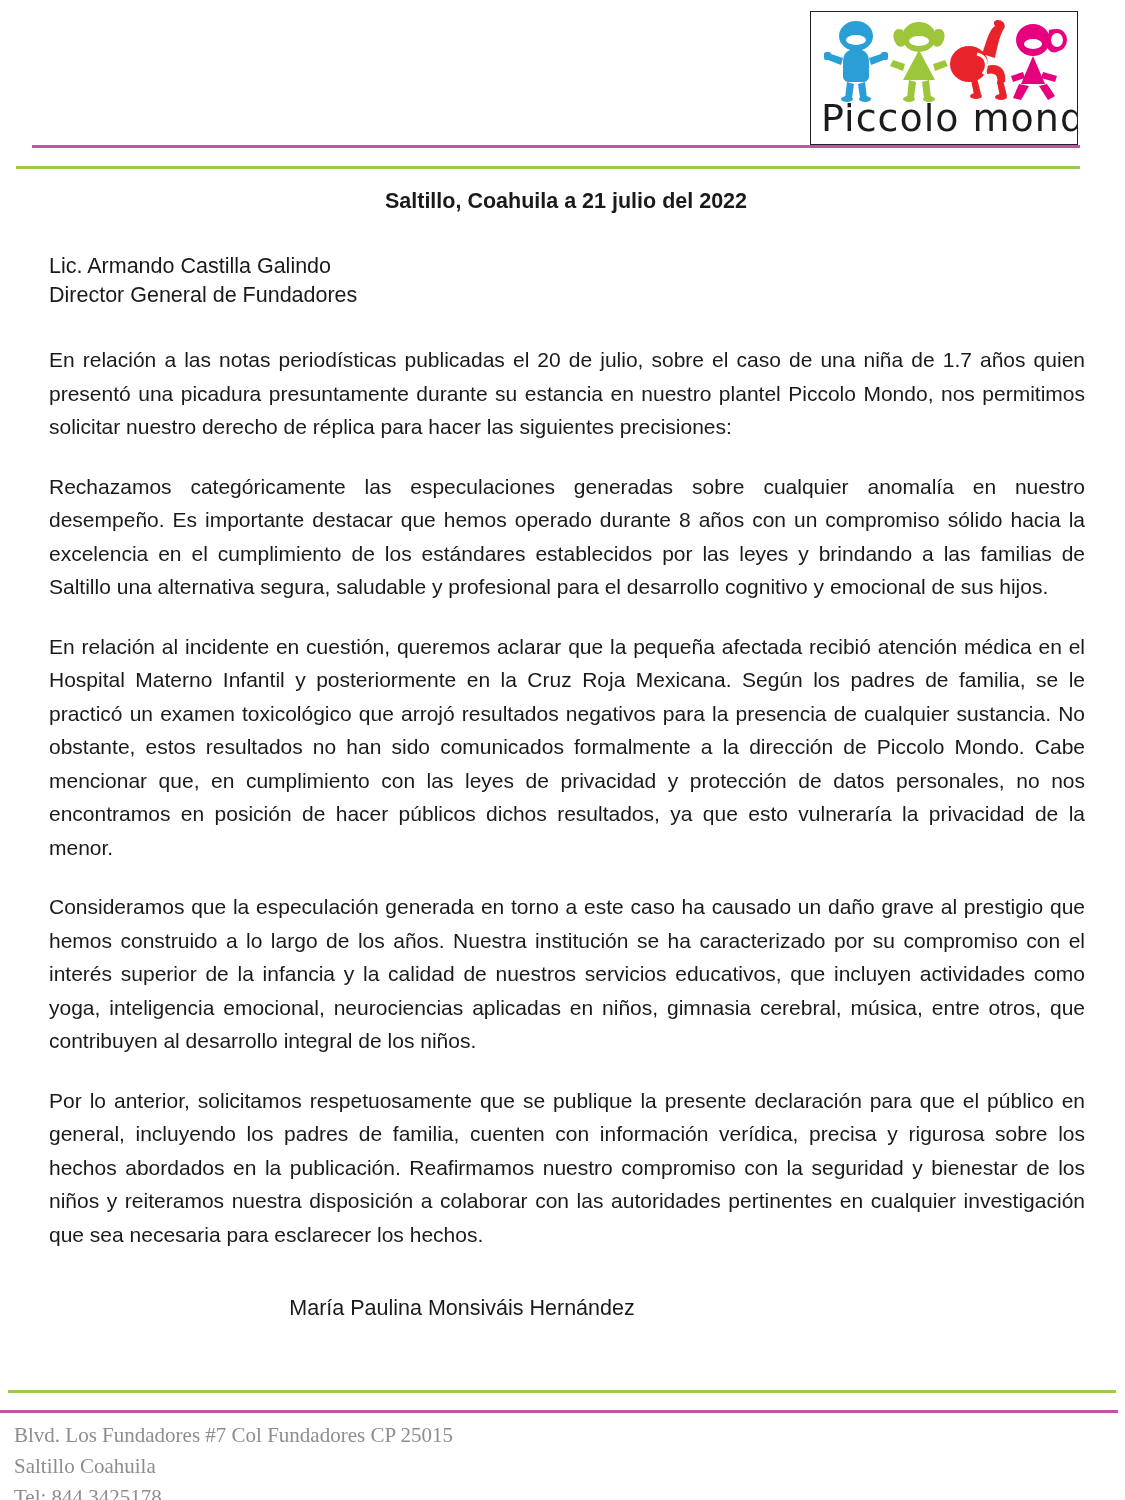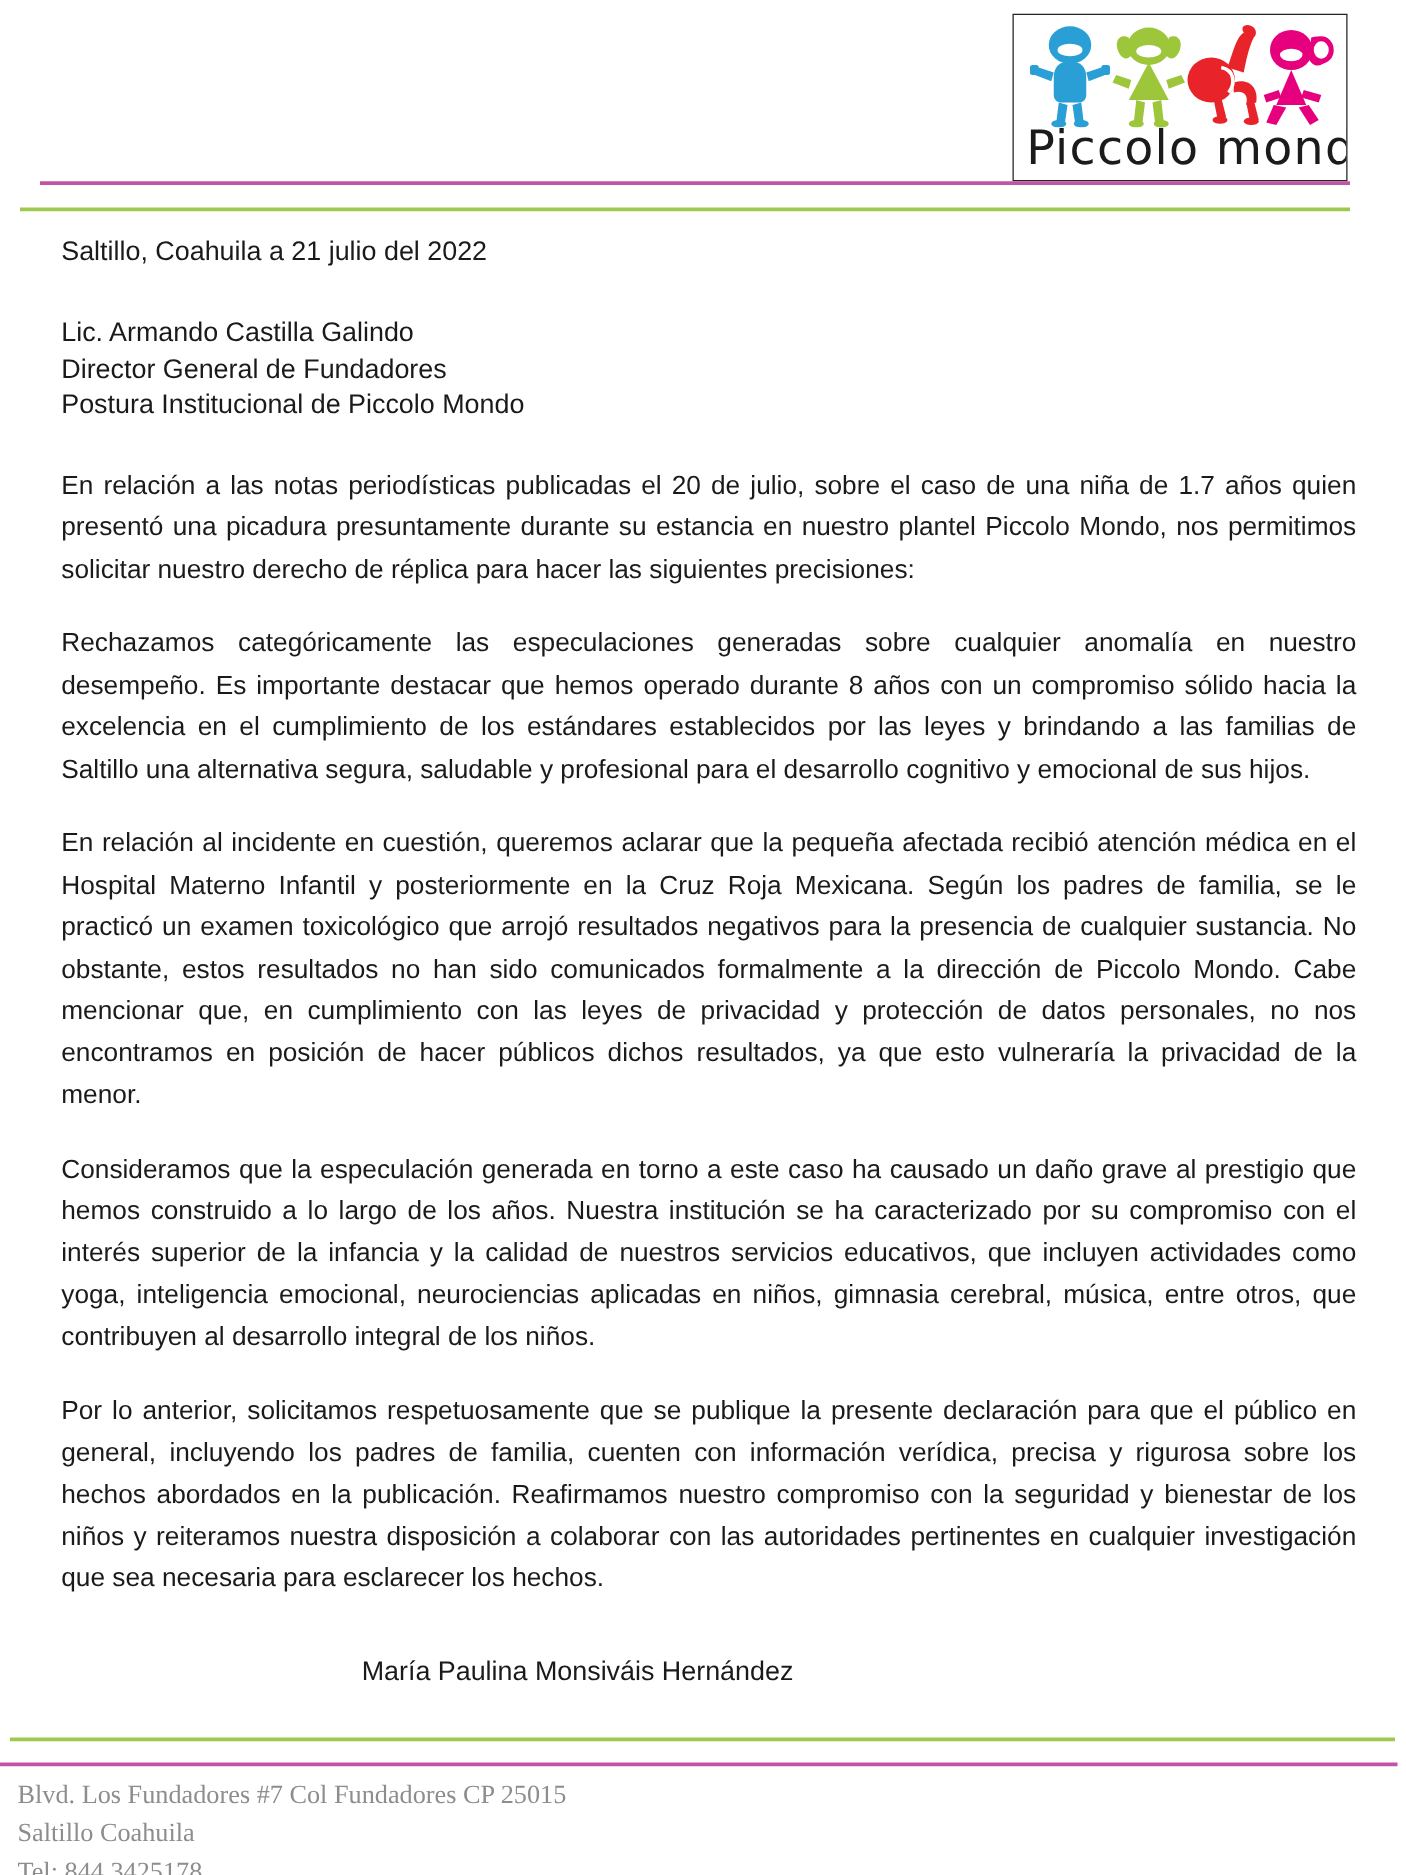--- a/index.html
+++ b/index.html
@@ -92,25 +92,26 @@
     height: 1500px;
   }
   .content {
     position: absolute;
     left: 49px;
     top: 186px;
     width: 1036px;
   }
 
   .dateline {
-    text-align: left;
+    text-align: center;
     font-size: 21.5px;
     line-height: 30px;
     padding-right: 2px;
     margin-bottom: 36px;
+    font-weight: bold;
   }
 
   .addressee {
     font-size: 21.5px;
     line-height: 28.5px;
     margin-bottom: 34px;
     margin-top: 31px;
   }
   .addressee div { white-space: pre; }
 
@@ -231,21 +232,20 @@
     <div class="rule-green-top"></div>
   </div>
 
   <div class="content">
 
     <div class="dateline">Saltillo, Coahuila a 21 julio del  2022</div>
 
     <div class="addressee">
       <div>Lic. Armando Castilla Galindo</div>
       <div>Director General de Fundadores</div>
-      <div>Postura Institucional de Piccolo Mondo</div>
     </div>
 
     <div class="body-copy">
       <p>En relación a las notas periodísticas publicadas el 20 de julio, sobre el caso de una niña de 1.7 años quien presentó una picadura presuntamente durante su estancia en nuestro plantel Piccolo Mondo, nos permitimos solicitar nuestro derecho de réplica para hacer las siguientes precisiones:</p>
       <p>Rechazamos categóricamente las especulaciones generadas sobre cualquier anomalía en nuestro desempeño. Es importante destacar que hemos operado durante 8 años con un compromiso sólido hacia la excelencia en el cumplimiento de los estándares establecidos por las leyes y brindando a las familias de Saltillo una alternativa segura, saludable y profesional para el desarrollo cognitivo y emocional de sus hijos.</p>
       <p>En relación al incidente en cuestión, queremos aclarar que la pequeña afectada recibió atención médica en el Hospital Materno Infantil y posteriormente en la Cruz Roja Mexicana. Según los padres de familia, se le practicó un examen toxicológico que arrojó resultados negativos para la presencia de cualquier sustancia. No obstante, estos resultados no han sido comunicados formalmente a la dirección de Piccolo Mondo. Cabe mencionar que, en cumplimiento con las leyes de privacidad y protección de datos personales, no nos encontramos en posición de hacer públicos dichos resultados, ya que esto vulneraría la privacidad de la menor.</p>
       <p>Consideramos que la especulación generada en torno a este caso ha causado un daño grave al prestigio que hemos construido a lo largo de los años. Nuestra institución se ha caracterizado por su compromiso con el interés superior de la infancia y la calidad de nuestros servicios educativos, que incluyen actividades como yoga, inteligencia emocional, neurociencias aplicadas en niños, gimnasia cerebral, música, entre otros, que contribuyen al desarrollo integral de los niños.</p>
       <p>Por lo anterior, solicitamos respetuosamente que se publique la presente declaración para que el público en general, incluyendo los padres de familia, cuenten con información verídica, precisa y rigurosa sobre los hechos abordados en la publicación. Reafirmamos nuestro compromiso con la seguridad y bienestar de los niños y reiteramos nuestra disposición a colaborar con las autoridades pertinentes en cualquier investigación que sea necesaria para esclarecer los hechos.</p>
     </div>
 

